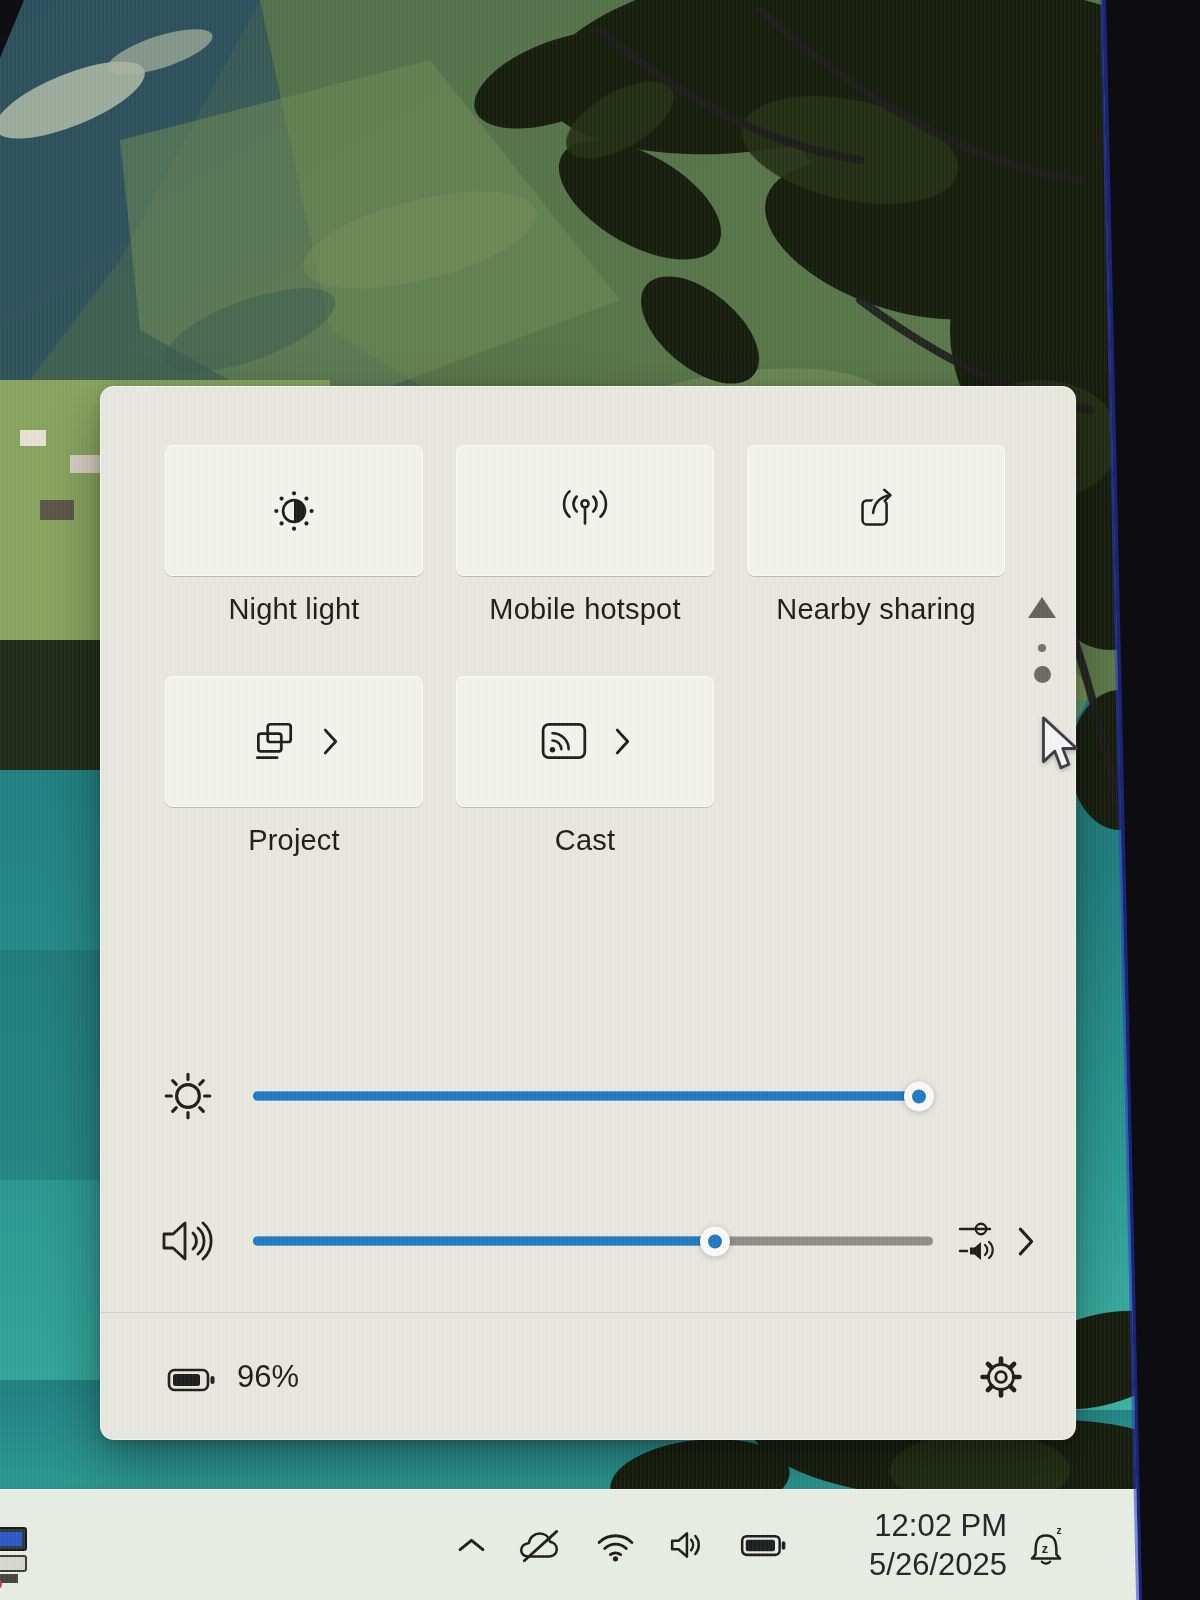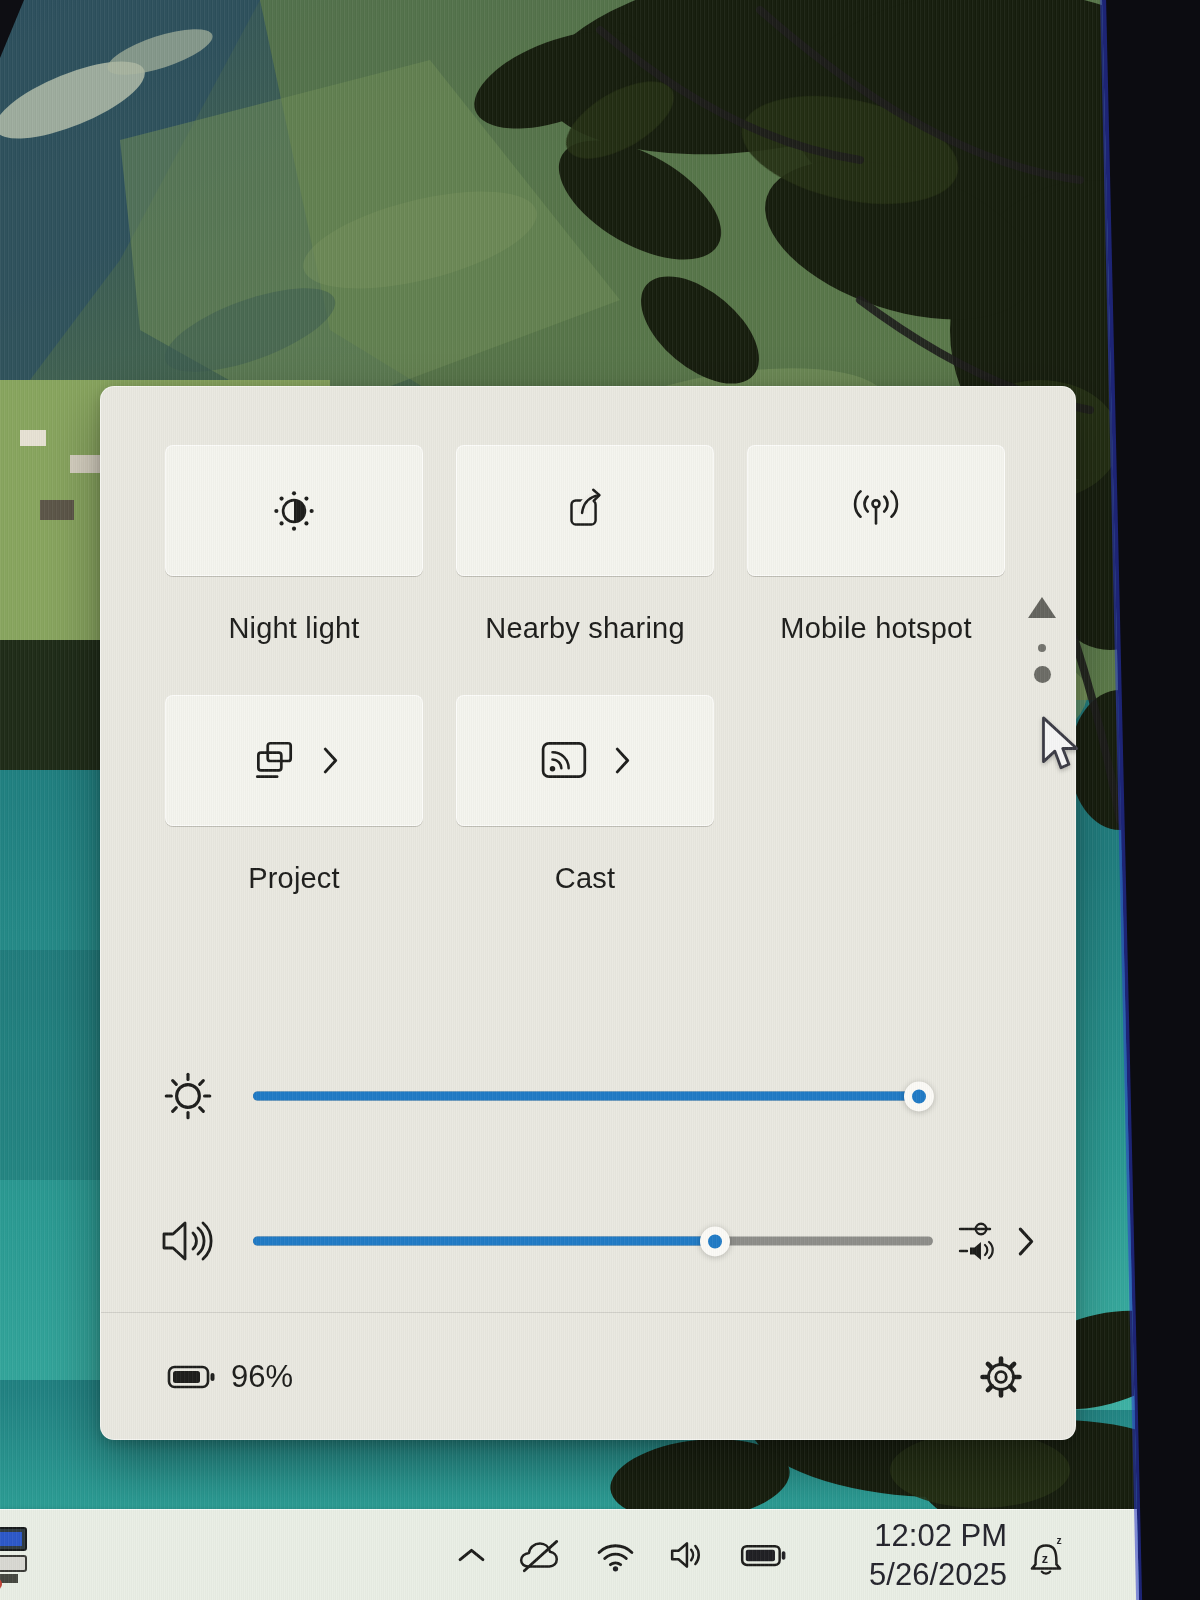--- a/index.html
+++ b/index.html
@@ -34,21 +34,21 @@
   .qs-grid { position:absolute; left:64px; top:58px;
              display:grid; grid-template-columns:repeat(3,258px);
              column-gap:33px; row-gap:50px; }
   .qs-cell { display:flex; flex-direction:column; align-items:center; }
   .tile { width:258px; height:131px; border-radius:8px;
           background:rgba(252,251,247,.60);
           border:1px solid rgba(255,255,255,.65);
           box-shadow:0 1px 0 rgba(120,118,108,.38);
           display:flex; align-items:center; justify-content:center; gap:24px;
           cursor:default; }
-  .tile-label { margin-top:36px; font-size:29px; letter-spacing:.2px;
+  .tile-label { margin-top:17px; font-size:29px; letter-spacing:.2px;
                 color:#1c1c1a; text-align:center; white-space:nowrap; }
   .icon-stroke { stroke:#1c1c1a; fill:none; stroke-linecap:round; stroke-linejoin:round; }
   .icon-fill   { fill:#1c1c1a; }
 
   
   .scroll-indicator { position:absolute; right:18px; top:210px; width:30px;
                       display:flex; flex-direction:column; align-items:center; }
   .scroll-up { width:0; height:0; border-left:14px solid transparent;
                border-right:14px solid transparent; border-bottom:21px solid #63635d; }
   .dot-small { width:8px; height:8px; border-radius:50%; background:#73736d; margin-top:26px; }
@@ -68,26 +68,26 @@
                   border-radius:50%; background:var(--accent,#1f7ac5);
                   border:8px solid #fbfaf6; box-shadow:0 1px 6px rgba(0,0,0,.22); }
   .output-btn { position:absolute; left:856px; top:50%; transform:translateY(-50%);
                 display:flex; align-items:center; gap:16px; }
 
   
   .panel-divider { position:absolute; left:0; top:925px; width:100%; height:1px;
                    background:rgba(60,60,55,.14); }
   .panel-footer { position:absolute; left:0; top:926px; width:100%; height:127px; }
   .battery-block { position:absolute; left:66px; top:50%; transform:translateY(-50%);
-                   display:flex; align-items:center; gap:14px; }
+                   display:flex; align-items:flex-end; gap:20px; }
   .battery-label { font-size:31px; color:#1c1c1a; }
   .gear-btn { position:absolute; right:52px; top:50%; transform:translateY(-50%); }
 
   
-  .taskbar { position:absolute; left:0; bottom:0; width:1145px; height:91px;
+  .taskbar { position:absolute; left:0; bottom:0; width:1145px; height:111px;
              background:#e9eee5; border-top:1px solid rgba(255,255,255,.7);
              box-shadow:0 -1px 4px rgba(0,0,0,.10); }
   .tray { position:absolute; left:458px; top:0; height:100%;
           display:flex; align-items:center; gap:33px; }
   .tray-icon { display:flex; align-items:center; justify-content:center; }
   .clock-block { position:absolute; left:842px; top:50%; transform:translateY(-50%);
                  width:165px; text-align:right; color:#23232b; font-size:31px;
                  line-height:39px; white-space:nowrap; }
   .bell-btn { position:absolute; left:1022px; top:50%; transform:translateY(-50%); }
   .desktop-corner-icon { position:absolute; left:-8px; bottom:2px; }
@@ -187,44 +187,44 @@
                 <circle cx="27" cy="10" r="2"></circle>
                   <circle cx="39" cy="15" r="2"></circle>
               </g>
             </svg>
           </div>
           <div class="tile-label">Night light</div>
         </div>
 
         <div class="qs-cell">
           <div class="tile">
-            <svg width="52" height="52" viewBox="0 0 54 54">
-              <rect x="13" y="16" width="25" height="25" rx="4.5" class="icon-stroke" stroke-width="2.6"></rect>
-              <path d="M24,29 C25,19.5 31,12.5 41.5,10.5" stroke="#f1f0ea" stroke-width="10" fill="none"></path>
-              <path d="M24,29 C25,19.5 31,12.5 41.5,10.5" class="icon-stroke" stroke-width="2.6"></path>
-              <polyline points="35.5,5 42,10.5 36,16.5" class="icon-stroke" stroke-width="2.6"></polyline>
-            </svg>
-          </div>
-          <div class="tile-label">Nearby sharing</div>
-        </div>
-
-        <div class="qs-cell">
-          <div class="tile">
             <svg width="62" height="46" viewBox="0 0 60 44">
               <g class="icon-stroke" stroke-width="2.5">
                 <circle cx="30" cy="15" r="3.4"></circle>
                 <line x1="30" y1="18.6" x2="30" y2="34"></line>
                 <path d="M22,8 c-4.2,4 -4.2,10.5 0,14.5"></path>
                 <path d="M15,3 c-7,6 -7,18.5 0,24.5"></path>
                 <path d="M38,8 c4.2,4 4.2,10.5 0,14.5"></path>
                 <path d="M45,3 c7,6 7,18.5 0,24.5"></path>
               </g>
             </svg>
           </div>
           <div class="tile-label">Mobile hotspot</div>
+        </div>
+
+        <div class="qs-cell">
+          <div class="tile">
+            <svg width="52" height="52" viewBox="0 0 54 54">
+              <rect x="13" y="16" width="25" height="25" rx="4.5" class="icon-stroke" stroke-width="2.6"></rect>
+              <path d="M24,29 C25,19.5 31,12.5 41.5,10.5" stroke="#f1f0ea" stroke-width="10" fill="none"></path>
+              <path d="M24,29 C25,19.5 31,12.5 41.5,10.5" class="icon-stroke" stroke-width="2.6"></path>
+              <polyline points="35.5,5 42,10.5 36,16.5" class="icon-stroke" stroke-width="2.6"></polyline>
+            </svg>
+          </div>
+          <div class="tile-label">Nearby sharing</div>
         </div>
 
         <div class="qs-cell">
           <div class="tile">
             <svg width="48" height="42" viewBox="0 0 46 40">
               <rect x="17" y="3" width="22" height="17" rx="2.5" class="icon-stroke" stroke-width="2.6"></rect>
               <rect x="8" y="12" width="22" height="17" rx="2.5" fill="#edece5" class="icon-stroke" stroke-width="2.6" stroke="#1c1c1a"></rect>
               <line x1="7" y1="35" x2="26" y2="35" class="icon-stroke" stroke-width="2.6"></line>
             </svg>
             <svg width="17" height="29" viewBox="0 0 16 28">

